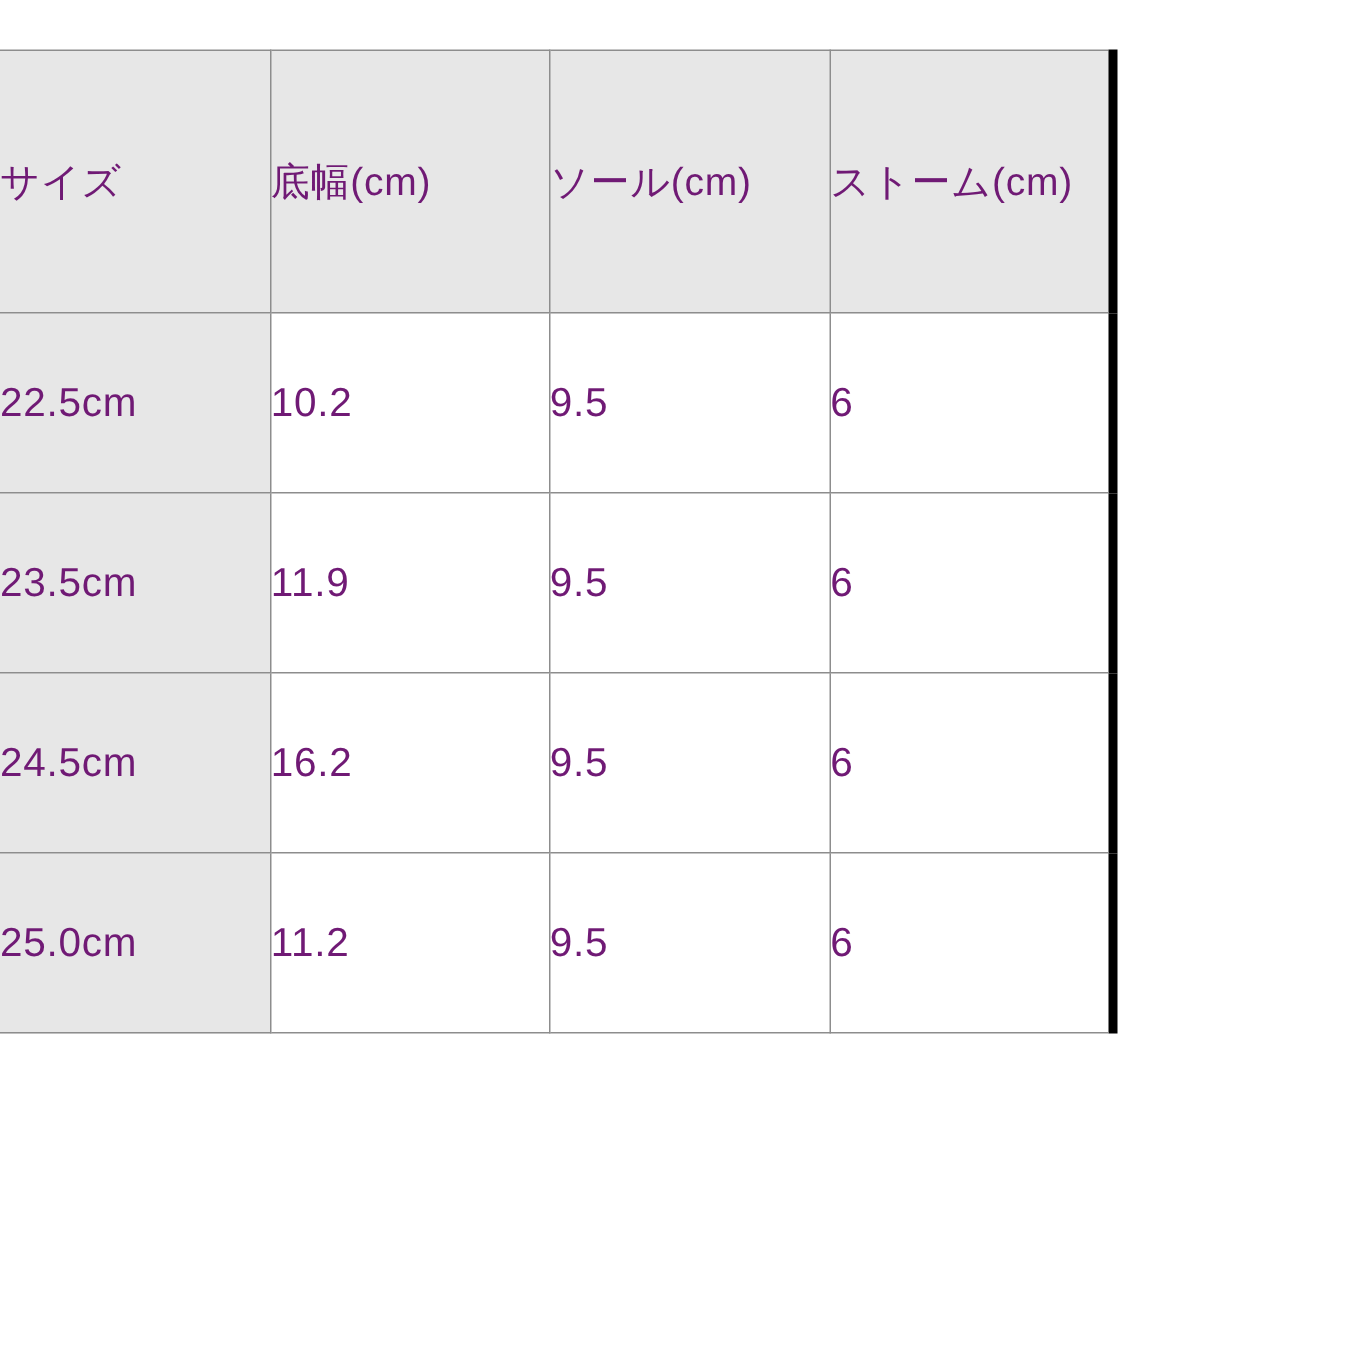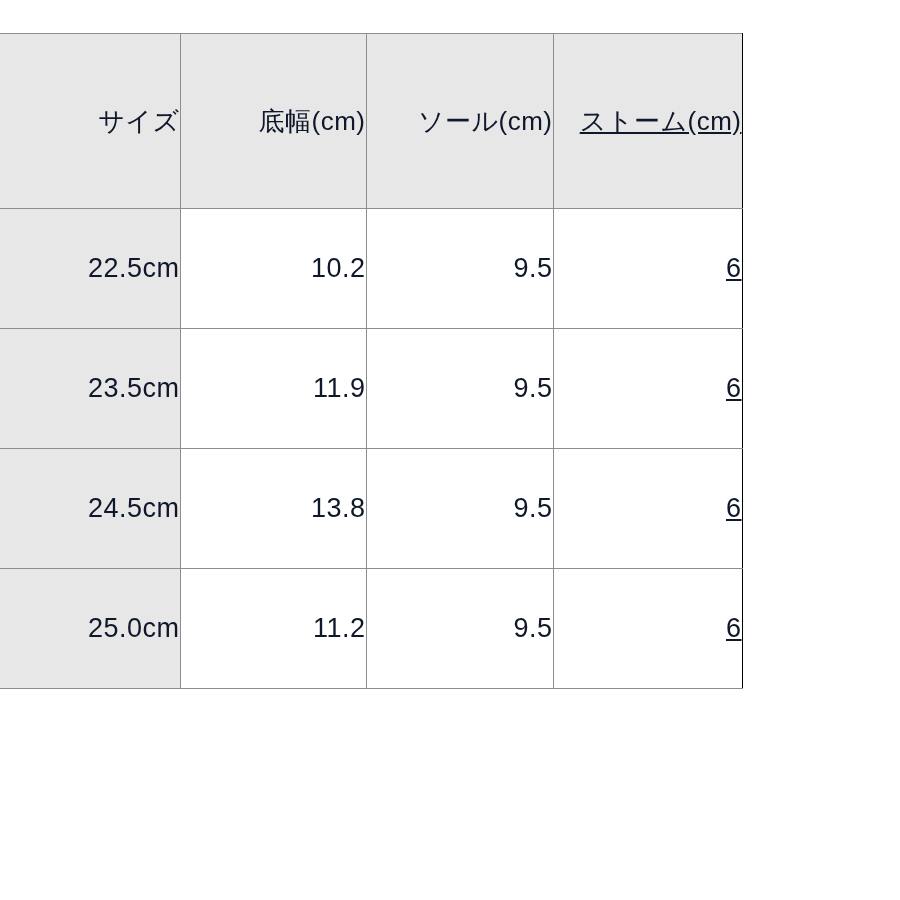--- a/index.html
+++ b/index.html
@@ -31,31 +31,30 @@
   }
   #size-table col.c-size  { width: 180px; }
   #size-table col.c-sole  { width: 186px; }
   #size-table col.c-width { width: 187px; }
   #size-table col.c-storm { width: 189px; }
 
   #size-table th,
   #size-table td {
     border: 1px solid #8d8d8d;
     border-left: none;
-    text-align: right;
-    color: #0f172a;
+    text-align: left;
+    color: #701a75;
     font-weight: normal;
     padding: 0;
     vertical-align: middle;
     letter-spacing: 0.5px;
   }
   #size-table th:last-child,
   #size-table td:last-child {
-    border-right: 1px solid #000000;
-    text-decoration: underline;
+    border-right: 6px solid #000000;
   }
   #size-table thead th {
     background: #e7e7e7;
     height: 174px;
     font-size: 26px;
   }
   #size-table tbody td {
     background: #ffffff;
     height: 119px;
     font-size: 27px;
@@ -126,21 +125,21 @@
         </td>
         <td>
           <span class="cell-inner">6</span>
         </td>
       </tr>
       <tr>
         <td class="rowhead">
           <span class="cell-inner">24.5cm</span>
         </td>
         <td>
-          <span class="cell-inner">13.8</span>
+          <span class="cell-inner">16.2</span>
         </td>
         <td>
           <span class="cell-inner">9.5</span>
         </td>
         <td>
           <span class="cell-inner">6</span>
         </td>
       </tr>
       <tr>
         <td class="rowhead">

